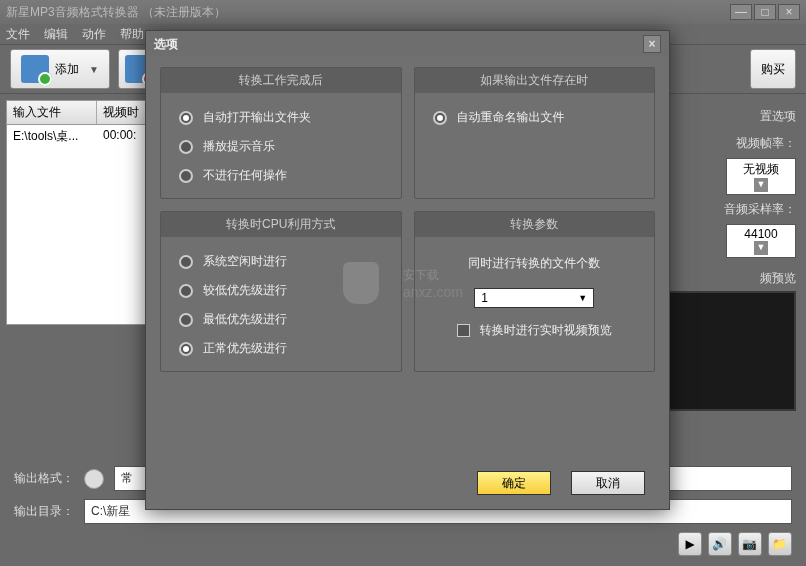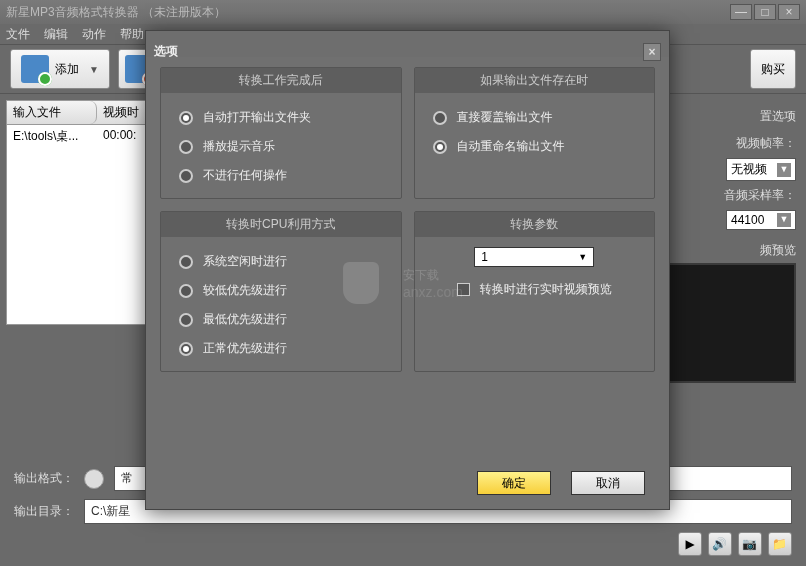--- a/index.html
+++ b/index.html
@@ -16,48 +16,48 @@
 .tbtn .ic { width: 28px; height: 28px; background: #4a88c7; border-radius: 3px; position: relative; }
 .ic-add { background: linear-gradient(#6fb5f5,#2a6db5); }
 .ic-add::after { content: ""; position: absolute; right: -3px; bottom: -3px; width: 14px; height: 14px; background: #3fae3f; border-radius: 50%; box-shadow: inset 0 0 0 2px #fff; }
 .ic-del { background: linear-gradient(#6fb5f5,#2a6db5); }
 .ic-del::after { content: ""; position: absolute; right: -3px; bottom: -3px; width: 14px; height: 14px; background: #d94c2e; border-radius: 50%; box-shadow: inset 0 0 0 2px #fff; }
 .tbtn .arrow { margin-left: 4px; font-size: 10px; color: #555; }
 
 .content { display: flex; padding: 6px; gap: 6px; height: calc(100% - 94px - 90px); }
 .left-col { width: 160px; }
 .table-hd { display: flex; background: linear-gradient(#f4f4f4,#ddd); border: 1px solid #999; }
-.table-hd div { padding: 3px 6px; border-right: 1px solid #aaa; border-radius: 7px; }
+.table-hd div { padding: 3px 6px; border-right: 1px solid #aaa; }
 .table-body { background: #fff; border: 1px solid #999; border-top: none; height: 200px; }
 .table-row { display: flex; }
 .table-row div { padding: 3px 6px; }
 .col1 { width: 90px; overflow: hidden; white-space: nowrap; }
 .col2 { width: 60px; overflow: hidden; white-space: nowrap; }
 
 .right-col { flex: 1; background: #6a6a6a; padding: 4px; }
 .panel-title { color: #ddd; padding: 4px 0; }
 .setting-row { display: flex; align-items: center; justify-content: flex-end; gap: 6px; margin: 6px 0; }
 .setting-row label { color: #ddd; }
-.select { background: #fff; border: 1px solid #555; padding: 2px 4px; width: 70px; display: inline-flex; justify-content: space-between; align-items: center; }
+.select { background: #fff; border: 1px solid #555; padding: 2px 4px; width: 70px; display: inline-flex; justify-content: space-between; align-items: center; flex-direction: column; }
 .select .dd { background: #888; width: 14px; height: 14px; text-align: center; line-height: 12px; color: #fff; font-size: 9px; }
 
 .preview { margin-top: 8px; }
 .preview-img { width: 100%; height: 120px; background: #1a1a1a; border: 2px solid #3a3a3a; display: flex; }
 .preview-img .thumb { width: 100px; margin: 0 auto; background: linear-gradient(#4a7a8a,#2a5a6a); position: relative; }
 
 .bottom { position: absolute; left: 0; right: 0; bottom: 0; padding: 10px 14px; background: #6a6a6a; }
 .brow { display: flex; align-items: center; gap: 10px; margin: 8px 0; color: #ddd; }
 .brow .field { flex: 1; background: #fff; border: 1px solid #555; padding: 3px 6px; color: #333; }
 .ic-sm { width: 20px; height: 20px; background: #ddd; border-radius: 50%; border: 1px solid #999; }
 .bottom-icons { display: flex; justify-content: flex-end; gap: 6px; margin-top: 4px; }
 .bic { width: 24px; height: 24px; background: linear-gradient(#f0f0f0,#ccc); border: 1px solid #888; border-radius: 3px; display:flex; align-items:center; justify-content:center; }
 
 
 .dialog { position: absolute; left: 145px; top: 30px; width: 525px; height: 480px; background: #707070; border: 1px solid #444; box-shadow: 0 3px 20px rgba(0,0,0,0.6); z-index: 100; }
-.dlg-title { height: 26px; background: #6e6e6e; display: flex; padding: 12px 8px; color: #eee; font-weight: bold; }
+.dlg-title { height: 26px; background: #6e6e6e; display: flex; align-items: center; padding: 12px 8px; color: #eee; font-weight: bold; }
 .dlg-title .close { margin-left: auto; width: 18px; height: 18px; background: #888; border: 1px solid #555; text-align: center; line-height: 16px; color: #ddd; cursor: pointer; }
 .dlg-body { padding: 10px 14px; display: grid; grid-template-columns: 1fr 1fr; gap: 12px 12px; }
 .group { border: 1px solid #555; border-radius: 2px; padding-bottom: 8px; }
 .group-title { background: #5e5e5e; color: #ccc; text-align: center; padding: 4px 0; margin-bottom: 10px; }
 .radio-row, .check-row { display: flex; align-items: center; gap: 10px; padding: 6px 18px; color: #eee; }
 .radio { width: 14px; height: 14px; border-radius: 50%; border: 2px solid #ccc; background: #555; position: relative; flex-shrink: 0; }
 .radio.on::after { content: ""; position: absolute; inset: 2px; border-radius: 50%; background: #fff; }
 .checkbox { width: 13px; height: 13px; border: 1px solid #ccc; background: #555; flex-shrink: 0; }
 .param-center { text-align: center; padding: 8px 0; color: #eee; }
 .param-select { background: #fff; border: 1px solid #333; width: 120px; margin: 8px auto; padding: 2px 6px; display: flex; justify-content: space-between; align-items: center; }
@@ -183,24 +183,20 @@
         </div>
       <div class="radio-row">
           <span class="radio"></span>
           <span>不进行任何操作</span>
         </div>
     </div>
 
     <div class="group">
       <div class="group-title">如果输出文件存在时</div>
       <div class="radio-row">
-          <span class="radio"></span>
-          <span>直接覆盖输出文件</span>
-        </div>
-      <div class="radio-row">
           <span class="radio on"></span>
           <span>自动重命名输出文件</span>
         </div>
     </div>
 
     <div class="group">
       <div class="group-title">转换时CPU利用方式</div>
       <div class="radio-row">
           <span class="radio"></span>
           <span>系统空闲时进行</span>
@@ -214,20 +210,21 @@
           <span>最低优先级进行</span>
         </div>
       <div class="radio-row">
           <span class="radio on"></span>
           <span>正常优先级进行</span>
         </div>
     </div>
 
     <div class="group">
       <div class="group-title">转换参数</div>
+      <div class="param-center">同时进行转换的文件个数</div>
       <div class="param-select">
         <span>1</span>
         <span class="dd">▼</span>
       </div>
       <div class="check-row" style="justify-content:center;">
         <span class="checkbox"></span>
         <span>转换时进行实时视频预览</span>
       </div>
     </div>
   </div>

